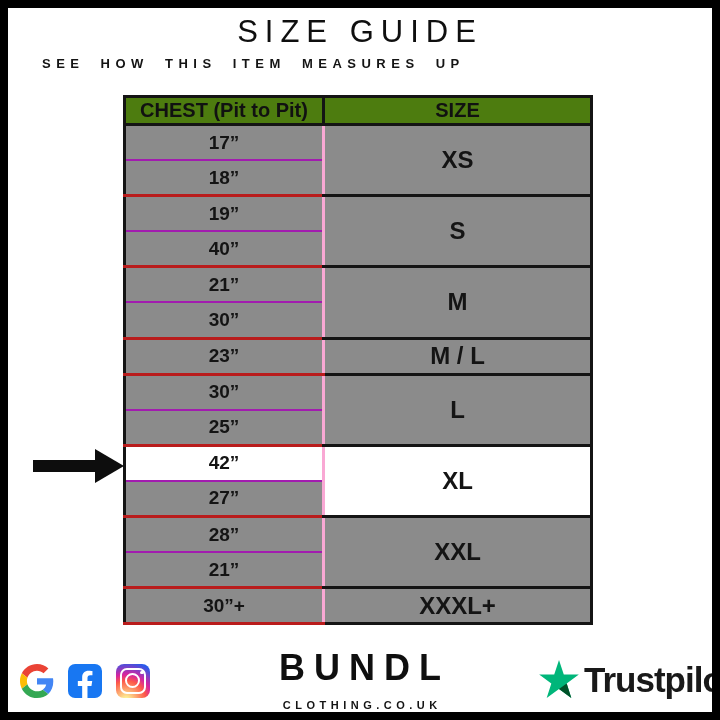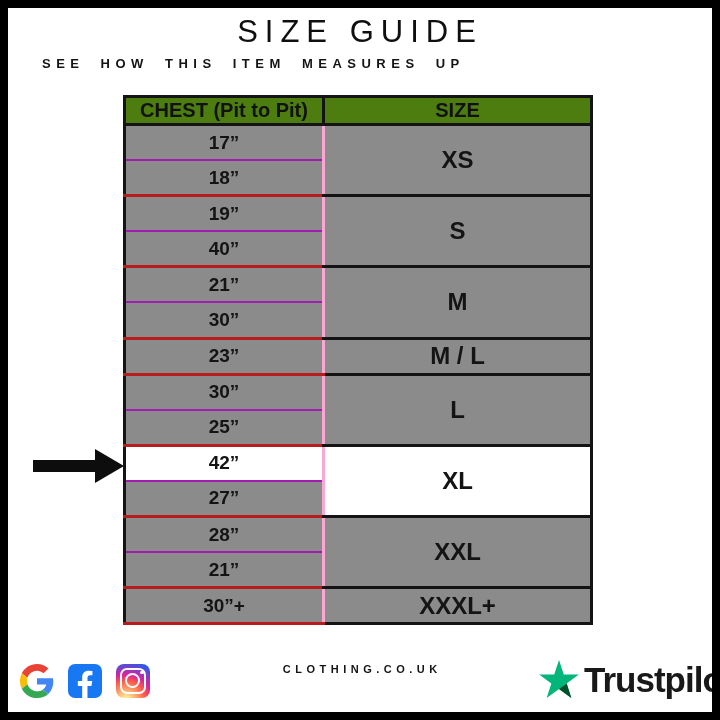--- a/index.html
+++ b/index.html
@@ -146,20 +146,21 @@
     <path fill="#fff" d="M33.1 30.9l1.1-6.9h-6.7v-4.5c0-1.9.9-3.7 3.9-3.7h3.1V9.9s-2.8-.5-5.4-.5c-5.5 0-9.1 3.3-9.1 9.3v5.3h-6.1v6.9h6.1V48h7.5V30.9h5.6z"></path>
   </svg>
   <span class="ig">
     <span class="frame"></span>
       <span class="lens"></span>
       <span class="dot"></span>
   </span>
 </div>
 
 <div class="brand">
+  <div class="brand-name">BUNDL</div>
   <div class="brand-sub">CLOTHING.CO.UK</div>
 </div>
 
 <div class="trustpilot">
   <svg width="40" height="38" viewBox="0 0 48 46">
     <polygon fill="#00B67A" points="24,0 29.8,17.6 48,17.6 33.3,28.5 38.9,46 24,35.2 9.1,46 14.7,28.5 0,17.6 18.2,17.6"></polygon>
     <polygon fill="#005128" points="24,35.2 33.3,28.5 38.9,46"></polygon>
   </svg>
   <span class="tp-text">Trustpilot</span>
 </div>

